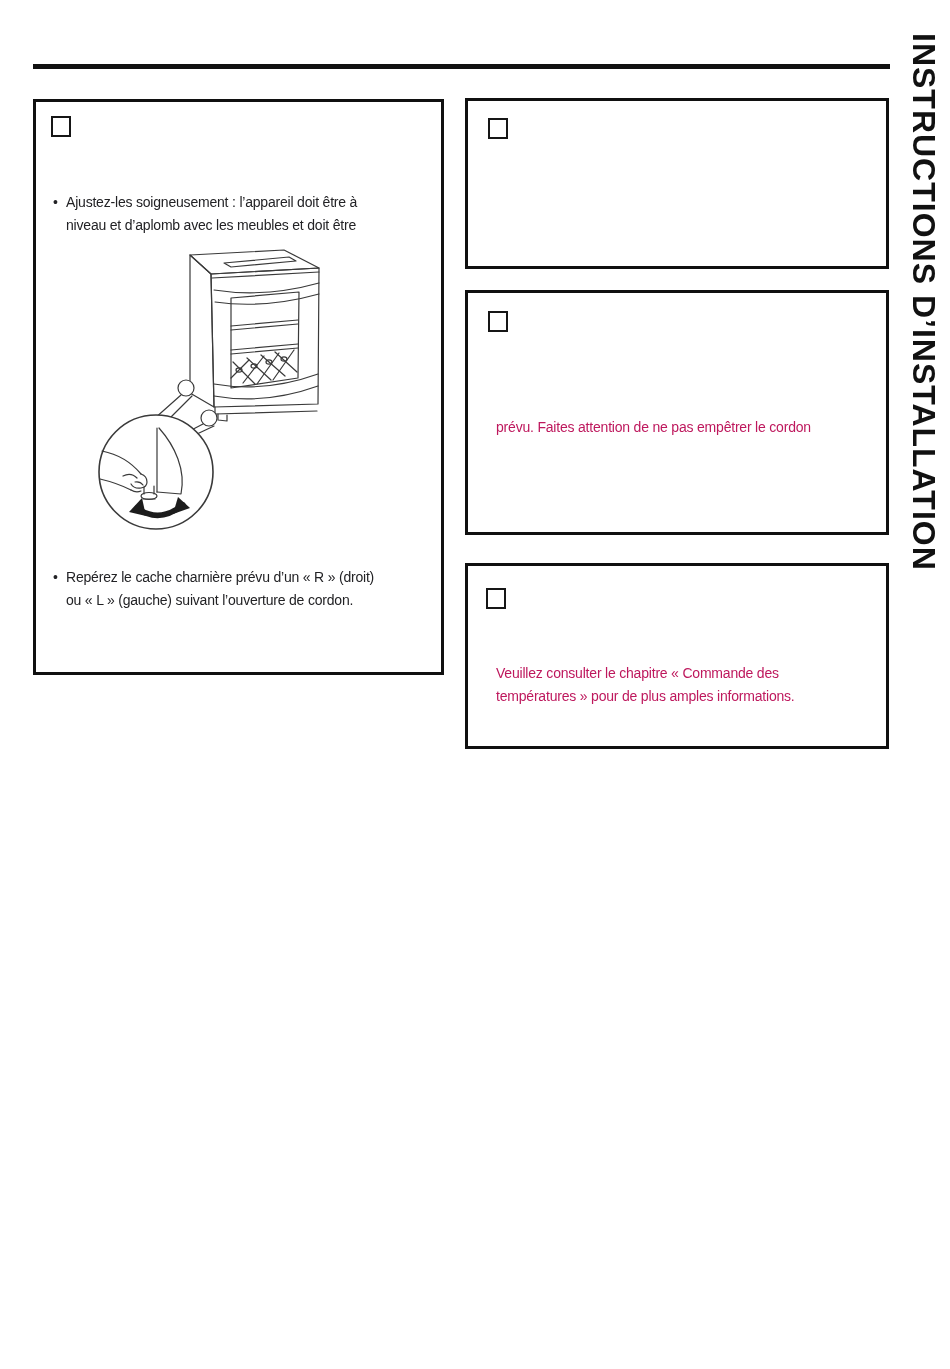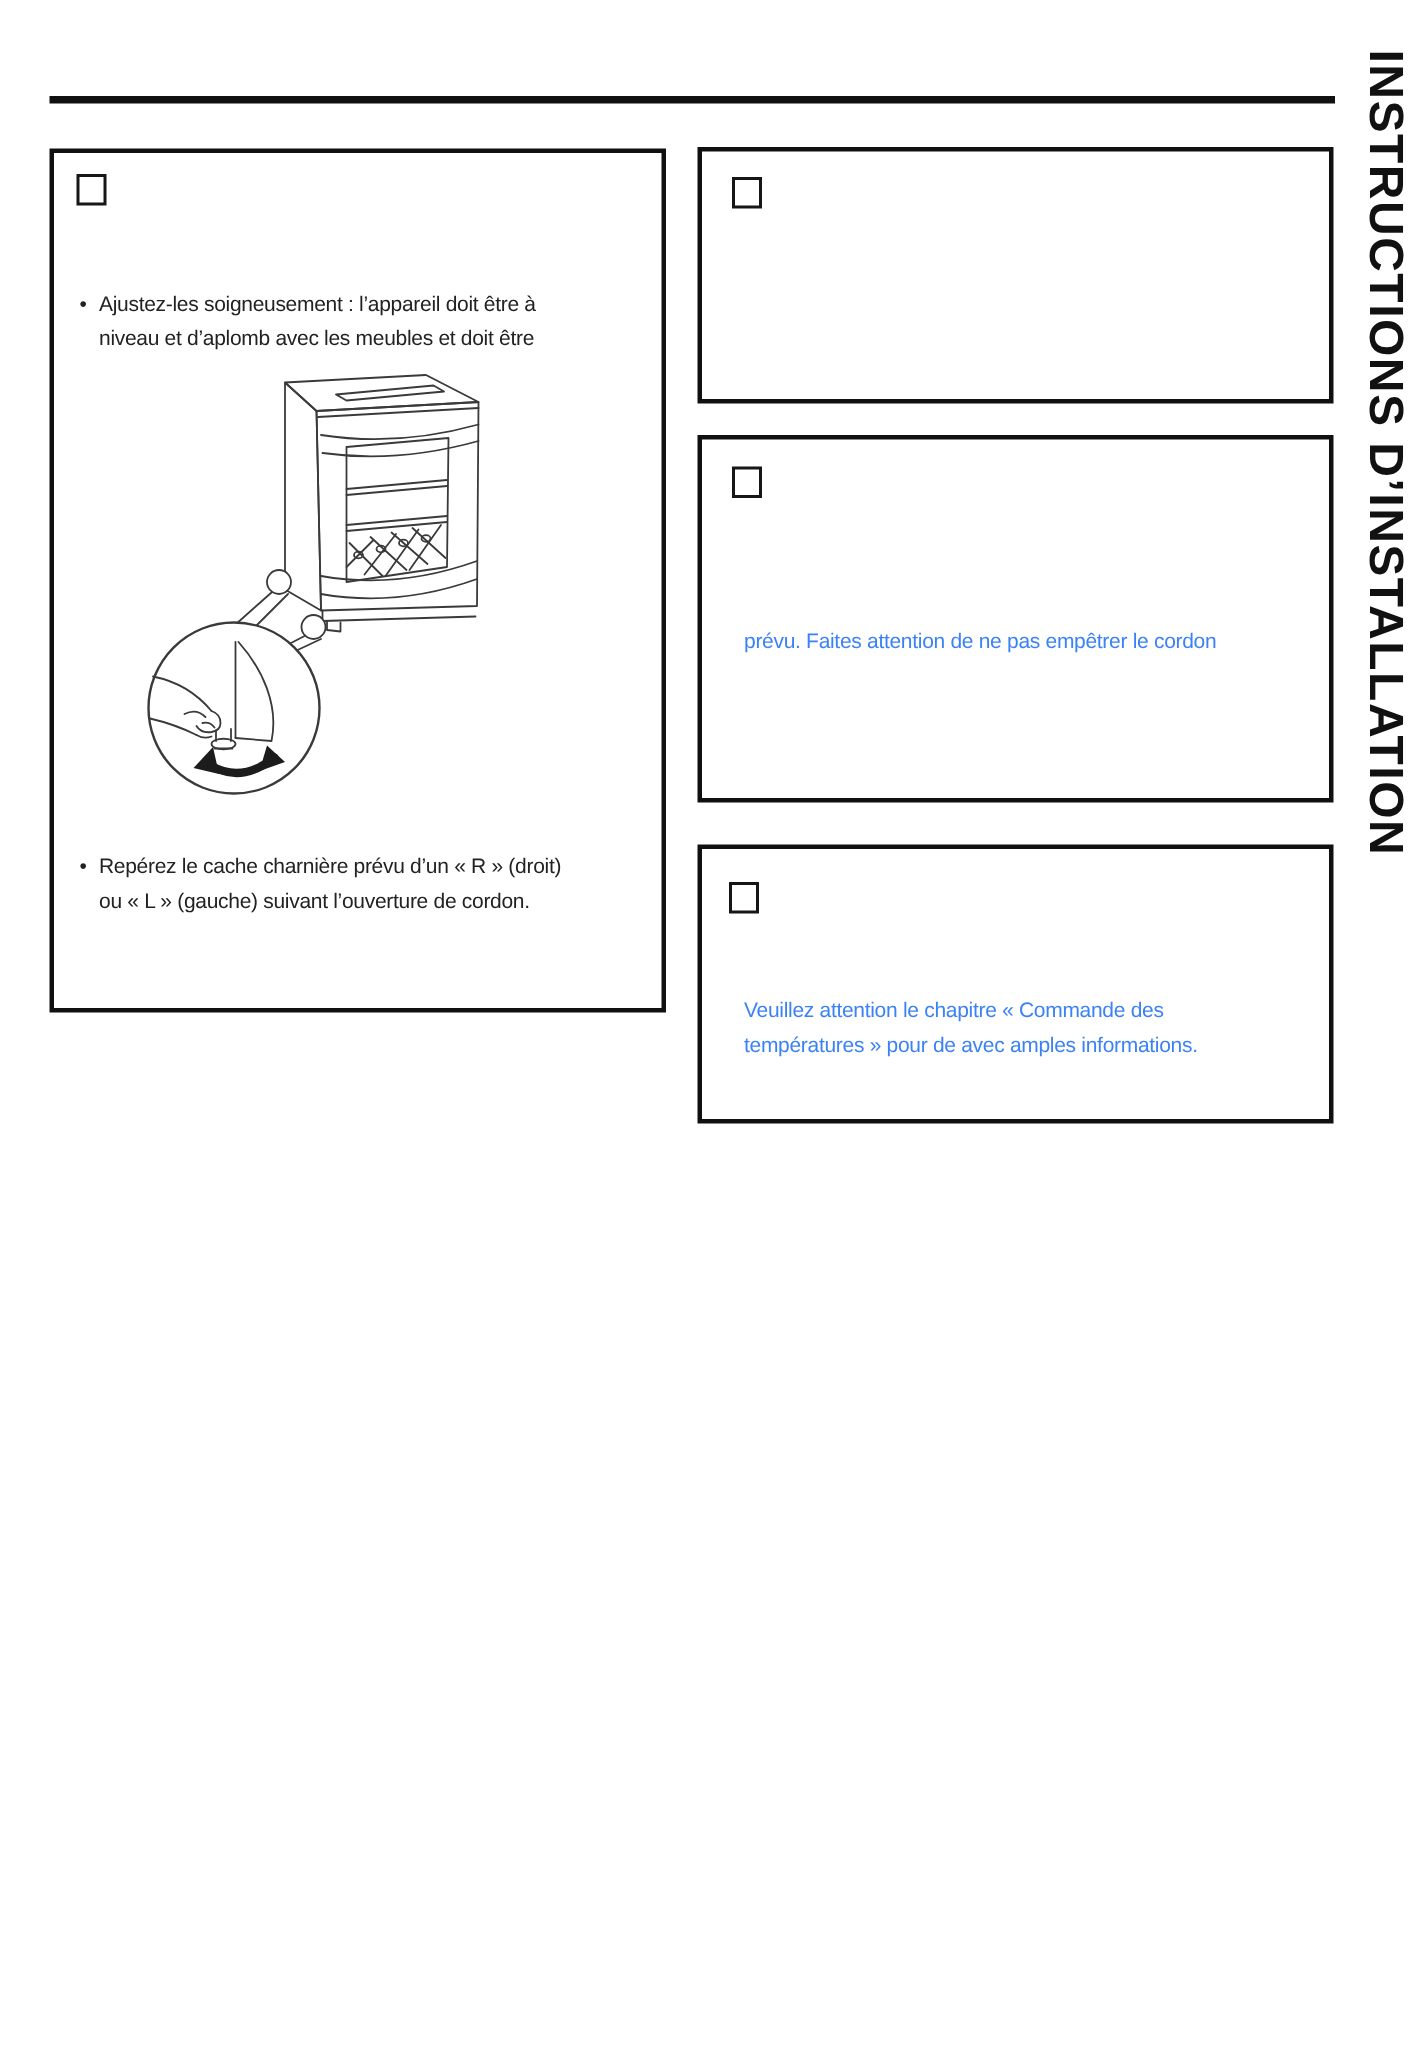--- a/index.html
+++ b/index.html
@@ -41,21 +41,21 @@
     position:absolute;display:flex;
     font-size:14px;line-height:22.5px;letter-spacing:-0.2px;
     color:#222225;
   }
   .bullet .marker{width:13px;flex:0 0 13px;}
   .bullet-1{left:17px;top:89px;}
   .bullet-2{left:17px;top:464px;}
   .plain-text{
     position:absolute;
     font-size:14px;line-height:22.5px;letter-spacing:-0.2px;
-    color:#3b82f6;white-space:nowrap;
+    color:#be185d;white-space:nowrap;
   }
   .txt-r2{left:28px;top:123px;}
   .txt-r3{left:28px;top:96px;}
   .illustration{position:absolute;left:57px;top:144px;}
   .line{white-space:nowrap;margin-top:38px;}
 </style>
 </head>
 <body>
 
 <div class="page">
@@ -151,18 +151,18 @@
   </section>
 
   <section class="box box-r2">
     <span class="checkbox cb-r2"></span>
     <div class="plain-text txt-r2">prévu. Faites attention de ne pas empêtrer le cordon</div>
   </section>
 
   <section class="box box-r3">
     <span class="checkbox cb-r3"></span>
     <div class="plain-text txt-r3">
-      <span class="line">Veuillez attention le chapitre « Commande des</span><br>
-      <span class="line">températures » pour de avec amples informations.</span>
+      <span class="line">Veuillez consulter le chapitre « Commande des</span><br>
+      <span class="line">températures » pour de plus amples informations.</span>
     </div>
   </section>
 
 </div>
 
 </body></html>

